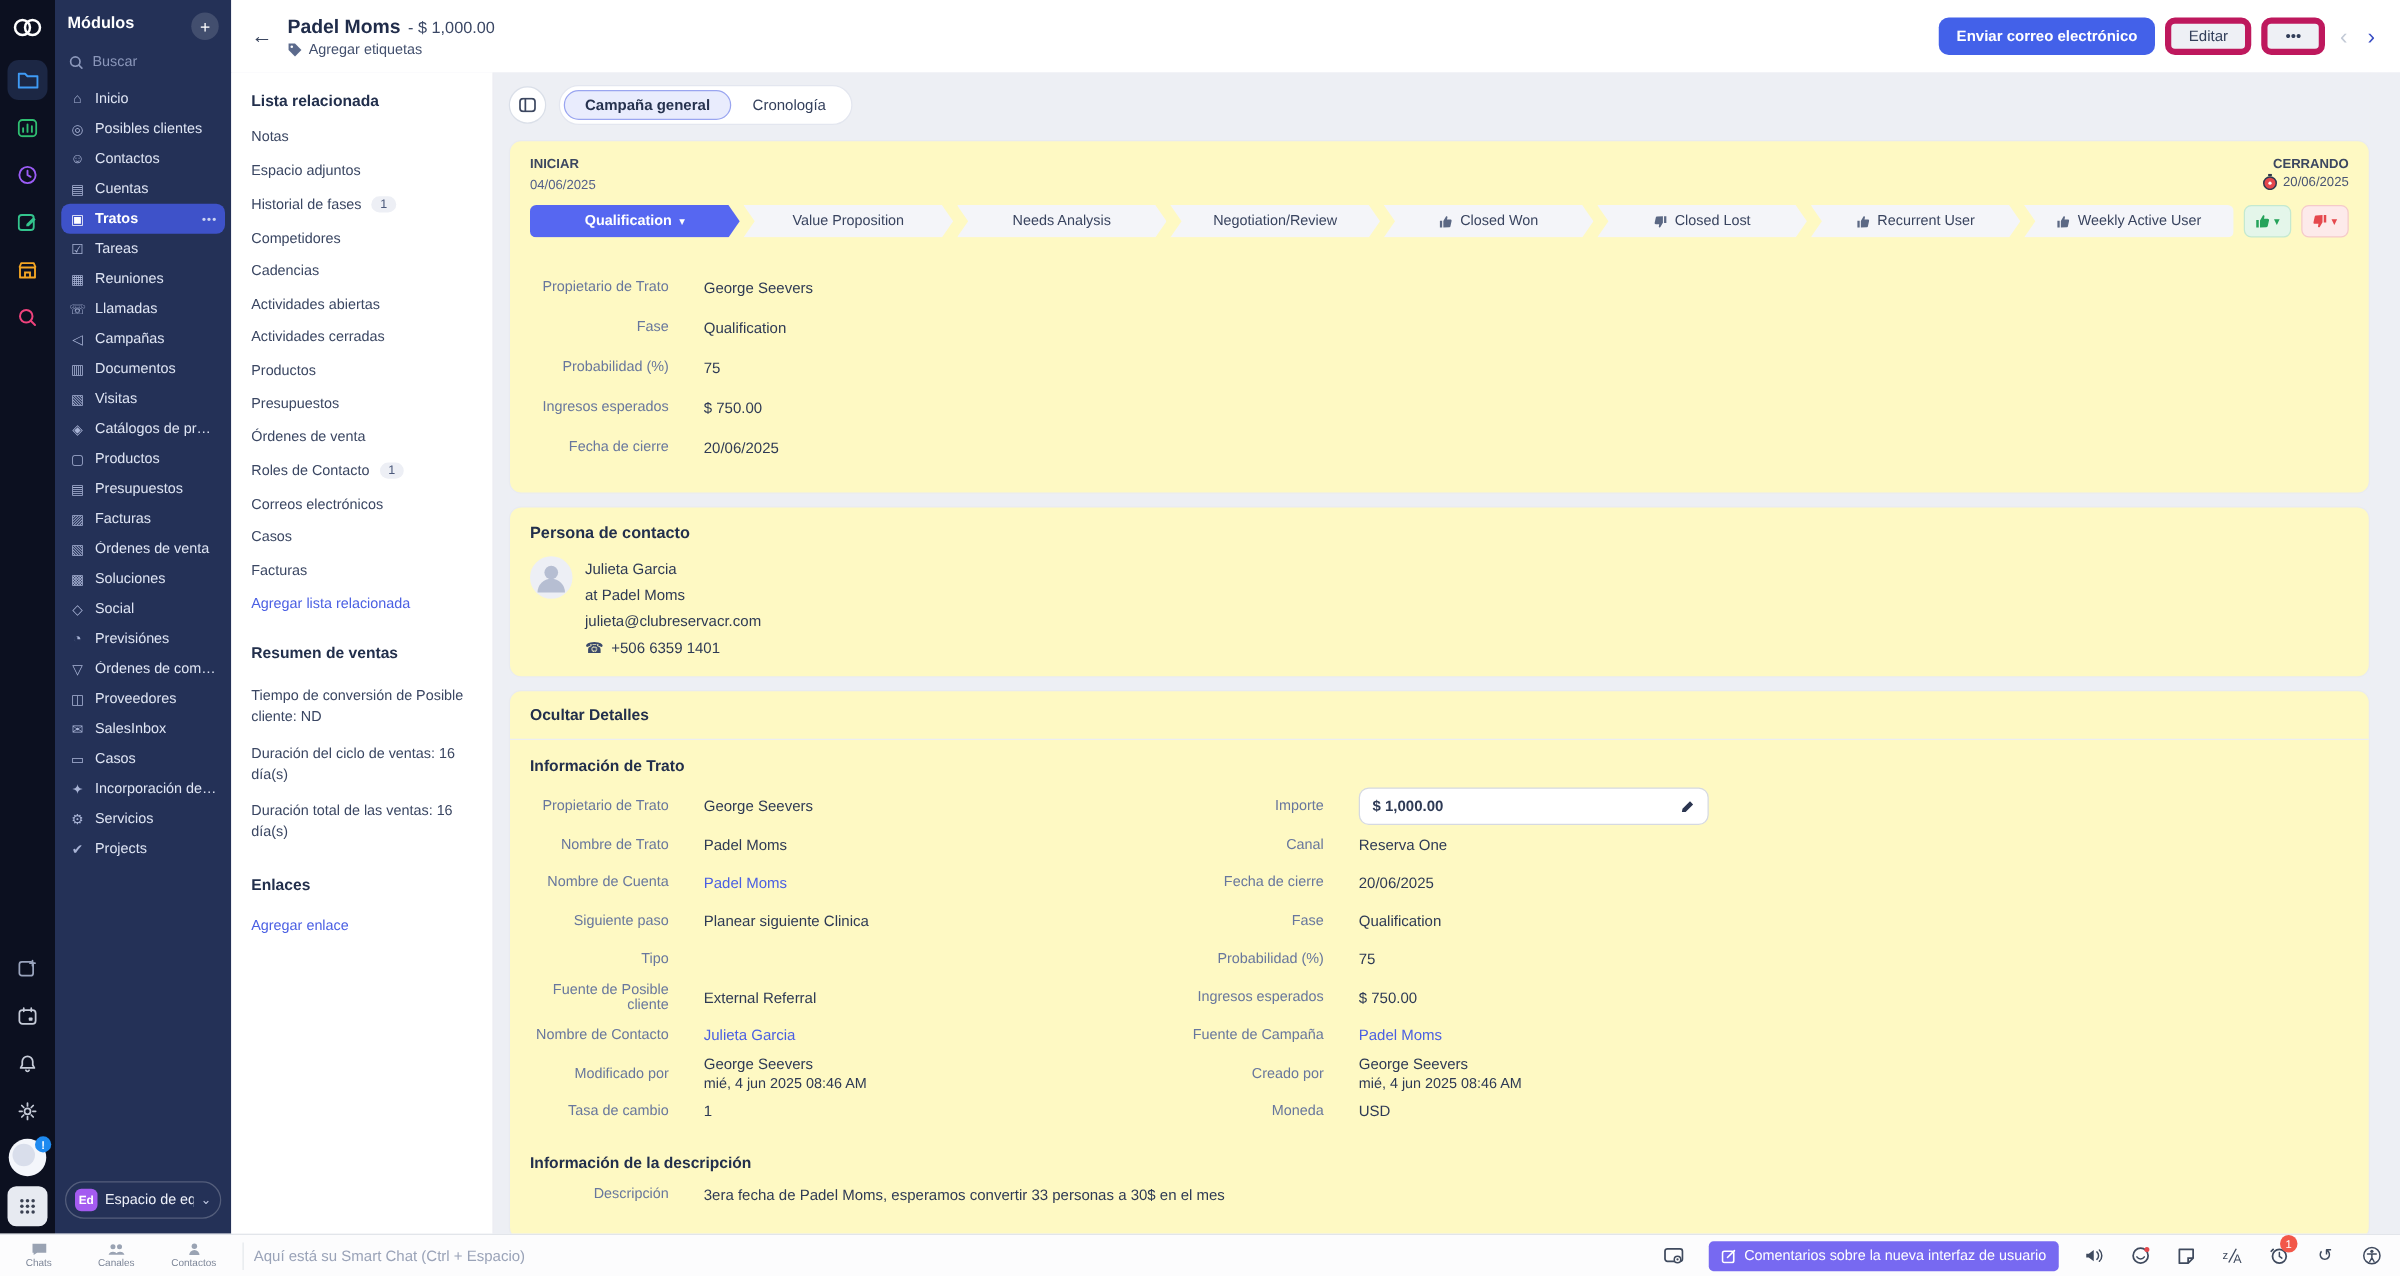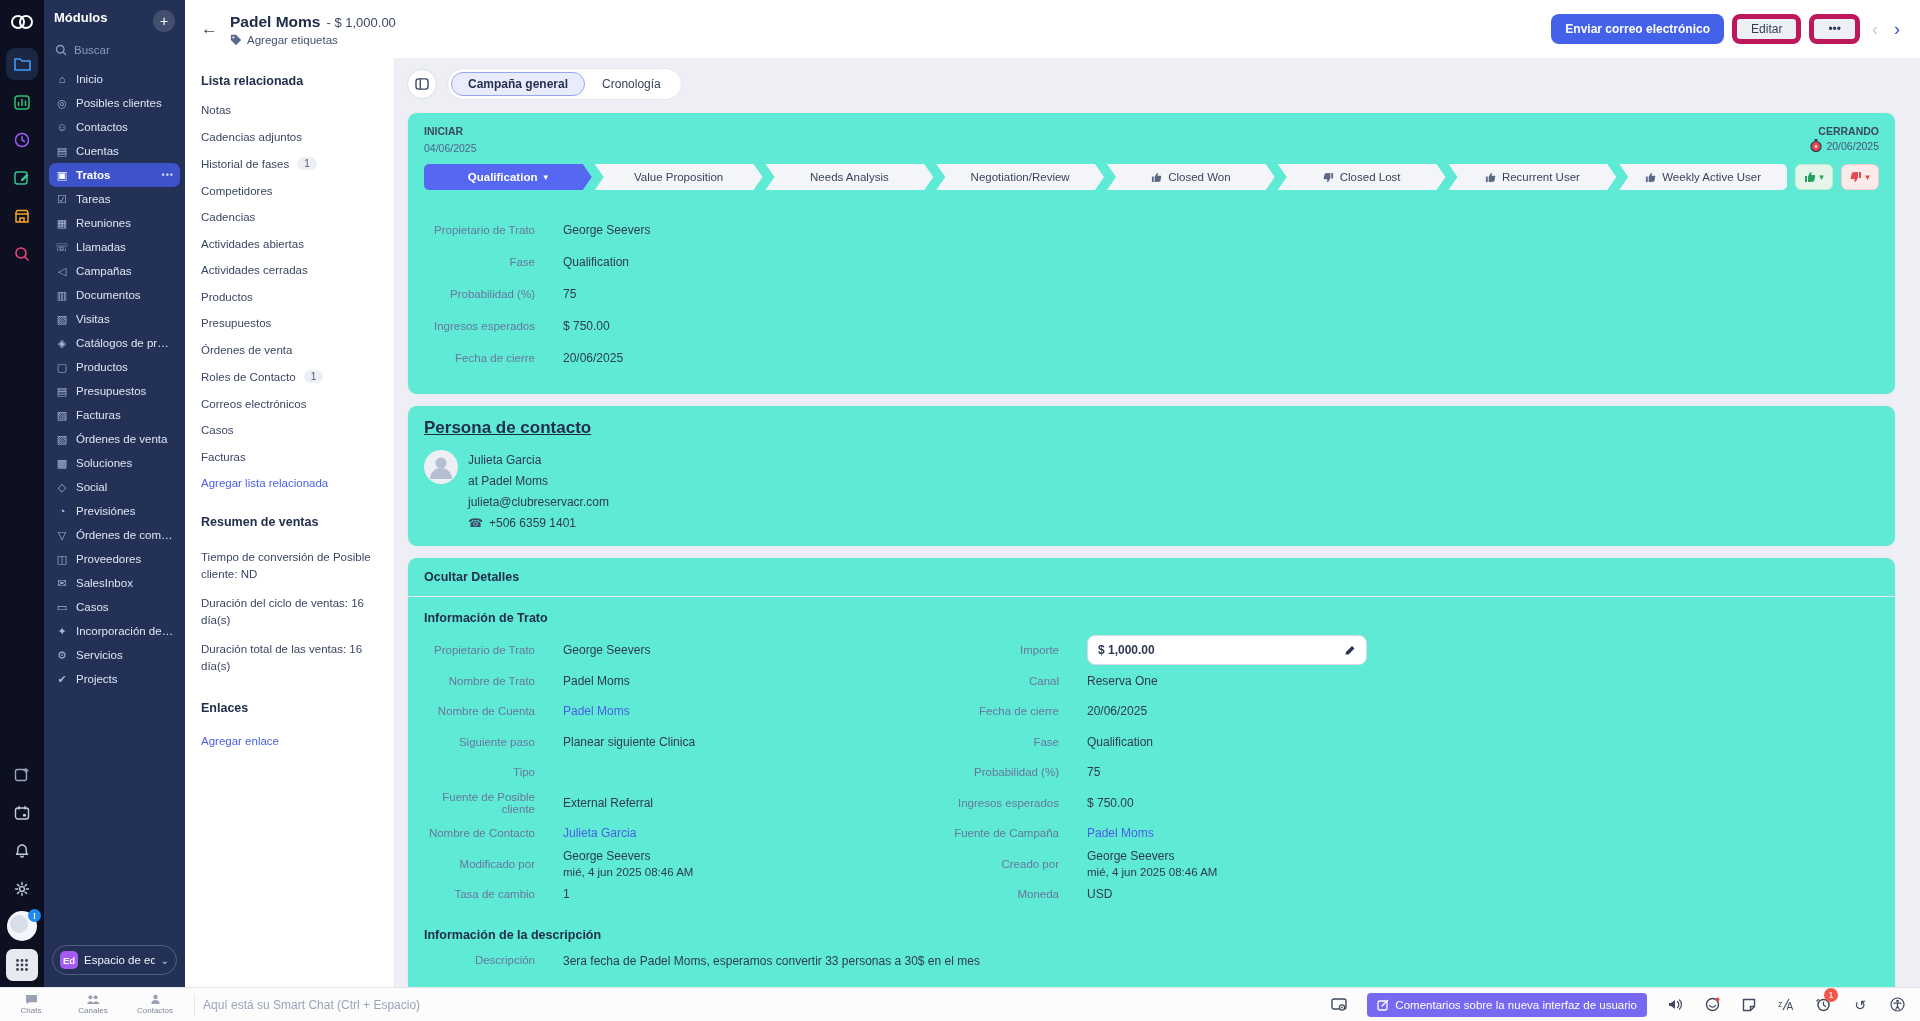--- a/index.html
+++ b/index.html
@@ -71,21 +71,21 @@
   .rel-sum { font-size:11.5px; color:#3a4662; line-height:17px; margin-bottom:12px; }
 
   
   .main { flex:1; background:#edeff4; padding:10px 24px 0 12px; overflow:hidden; }
   .viewbar { display:flex; align-items:center; gap:10px; margin-bottom:12px; }
   .collapse-btn { width:30px; height:30px; border-radius:50%; background:#fff; border:1px solid #dadfe8; display:grid; place-items:center; cursor:pointer; }
   .pill-group { background:#fff; border:1px solid #e3e6ef; border-radius:999px; padding:3px; display:flex; }
   .pill { padding:4px 16px; border-radius:999px; font-size:12px; color:#333f5b; cursor:pointer; border:1px solid transparent; }
   .pill.active { background:#e9ecfd; border-color:#9aa5f0; font-weight:bold; color:#26324f; }
 
-  .card { background:#5eead4; border:1px solid #e9ebf1; border-radius:10px; margin-bottom:10px; padding:12px 16px; }
+  .card { background:#fef9c3; border:1px solid #e9ebf1; border-radius:10px; margin-bottom:10px; padding:12px 16px; }
 
   
   .pipe-head { display:flex; justify-content:space-between; align-items:flex-start; }
   .pipe-start .lab, .pipe-close .lab { font-size:10.5px; font-weight:bold; color:#3c4760; }
   .pipe-start .date { font-size:10.5px; color:#55618a; margin-top:5px; }
   .pipe-close { text-align:right; }
   .pipe-close .date-row { display:flex; align-items:center; gap:4px; justify-content:flex-end; margin-top:2px; font-size:10.5px; color:#4a5574; }
   .stage-row { display:flex; align-items:center; gap:8px; margin-top:10px; }
   .stages { flex:1; display:flex; gap:3px; height:26px; }
   .stage { flex:1; background:#f4f5f9; color:#39445f; font-size:11.5px; display:flex; align-items:center; justify-content:center; gap:6px;
@@ -105,21 +105,21 @@
   .f-label { width:131px; padding-right:20px; text-align:right; font-size:11.5px; color:#68779d; flex:none; }
   .f-valwrap { padding-left:8px; font-size:12px; color:#2e3a55; }
   .f-value { font-size:12px; color:#2e3a55; }
   .f-link { font-size:12px; color:#4a5fe3; cursor:pointer; }
   .f-sub { font-size:11.5px; color:#2e3a55; margin-top:3px; }
   .f-input { width:280px; height:30px; border:1px solid #d5d9e2; border-radius:8px; background:#fff; display:flex; align-items:center;
     padding:0 10px; justify-content:space-between; cursor:text; }
   .f-input span { font-size:12px; color:#2e3a55;font-weight:bold; }
 
   
-  .card-title { font-size:17px; font-weight:bold; color:#222f4c;text-decoration:underline; }
+  .card-title { font-size:13px; font-weight:bold; color:#222f4c; }
   .contact-row { display:flex; gap:10px; margin-top:12px; }
   .avatar { width:34px; height:34px; border-radius:50%; background:#edeff5; display:grid; place-items:center; flex:none; }
   .contact-info div { font-size:12px; color:#2e3a55; line-height:21px; }
   .phone-row { display:flex; align-items:center; gap:6px; cursor:pointer; }
   .phone-ico { color:#3b4a6b; font-size:12px; }
 
   
   .hide-head { font-size:12.5px; font-weight:bold; color:#222f4c; padding-bottom:12px; margin:0 -16px; padding-left:16px;
     border-bottom:1px solid #eceef3; cursor:pointer; }
   .info-title { font-size:12.5px; font-weight:bold; color:#222f4c; margin-top:14px; }
@@ -446,21 +446,21 @@
     <div class="related">
       <div class="rel-title">Lista relacionada</div>
       <div>
 
           <div class="rel-item">
             <span>Notas</span>
 
           </div>
 
           <div class="rel-item">
-            <span>Cadencias adjuntos</span>
+            <span>Espacio adjuntos</span>
 
           </div>
 
           <div class="rel-item">
             <span>Historial de fases</span>
             <span class="rel-badge">1</span>
           </div>
 
           <div class="rel-item">
             <span>Competidores</span>

